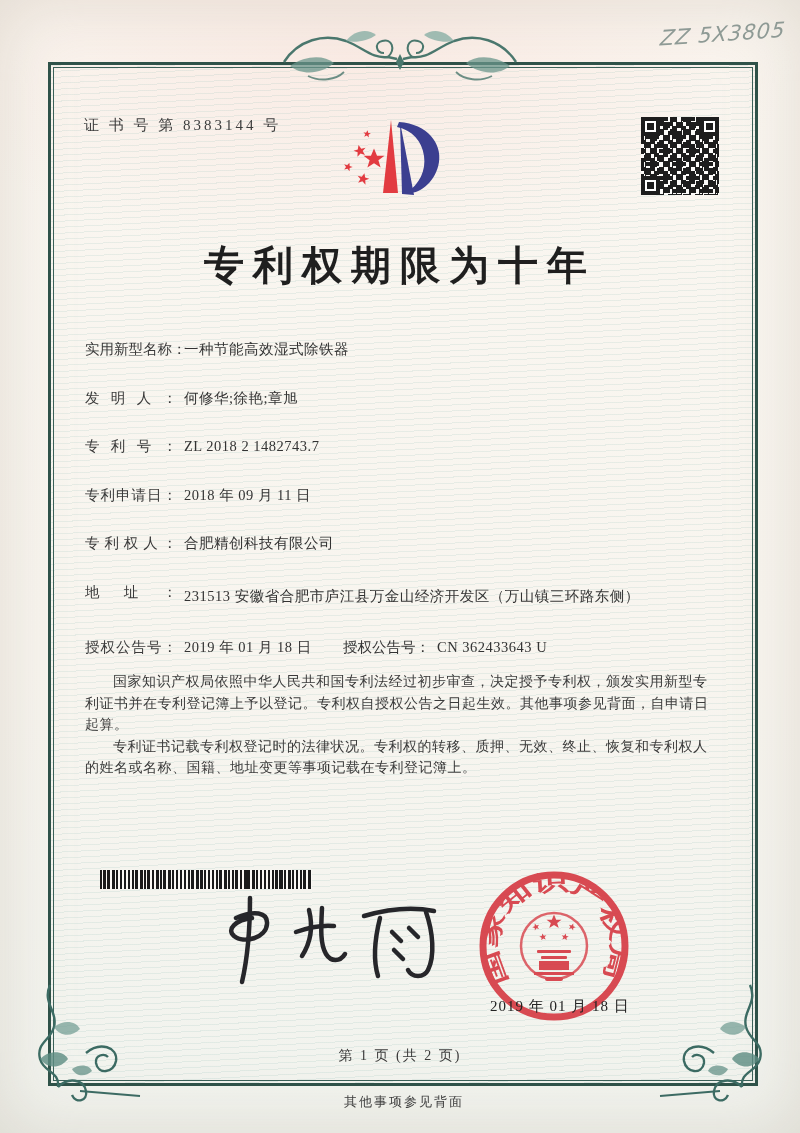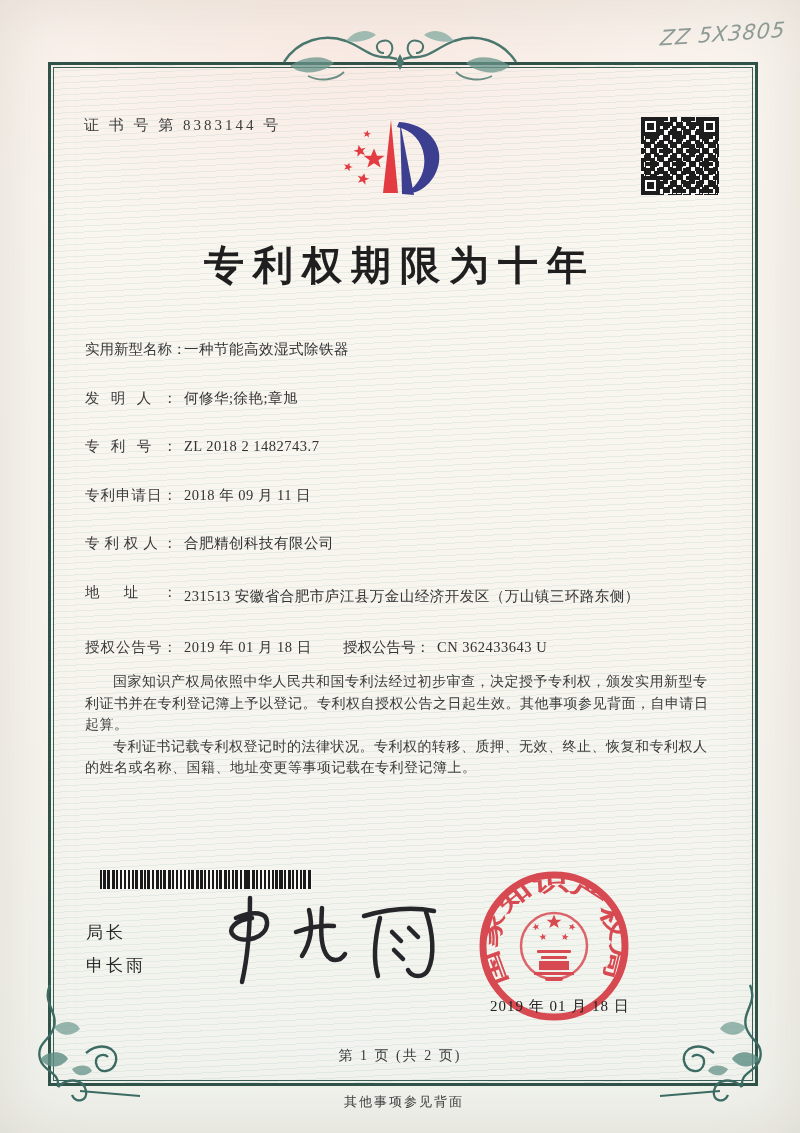--- a/index.html
+++ b/index.html
@@ -189,24 +189,20 @@
     </span>
   </div>
 
   <div class="paras">
     <p>国家知识产权局依照中华人民共和国专利法经过初步审查，决定授予专利权，颁发实用新型专利证书并在专利登记簿上予以登记。专利权自授权公告之日起生效。其他事项参见背面，自申请日起算。</p>
     <p>专利证书记载专利权登记时的法律状况。专利权的转移、质押、无效、终止、恢复和专利权人的姓名或名称、国籍、地址变更等事项记载在专利登记簿上。</p>
   </div>
 
   <div class="barcode"></div>
 
-  <div class="signer">
-    <div>局长</div>
-    <div>申长雨</div>
-  </div>
 
   <svg class="signature" width="250" height="112" viewBox="0 0 250 112">
     <g fill="none" stroke="#26262a" stroke-width="4.5" stroke-linecap="round">
       <path d="M24,34 C42,26 56,28 55,40 C54,54 32,60 22,52 C14,45 24,36 40,34"></path>
       <path d="M38,14 C38,40 36,72 30,98"></path>
       <path d="M97,26 C101,42 99,58 90,72"></path>
       <path d="M84,48 C98,43 112,41 122,42"></path>
       <path d="M110,24 C109,44 108,60 114,70 C119,78 128,78 133,70"></path>
       <path d="M152,32 C176,25 202,23 222,27"></path>
       <path d="M168,34 C163,54 161,76 166,92"></path>

